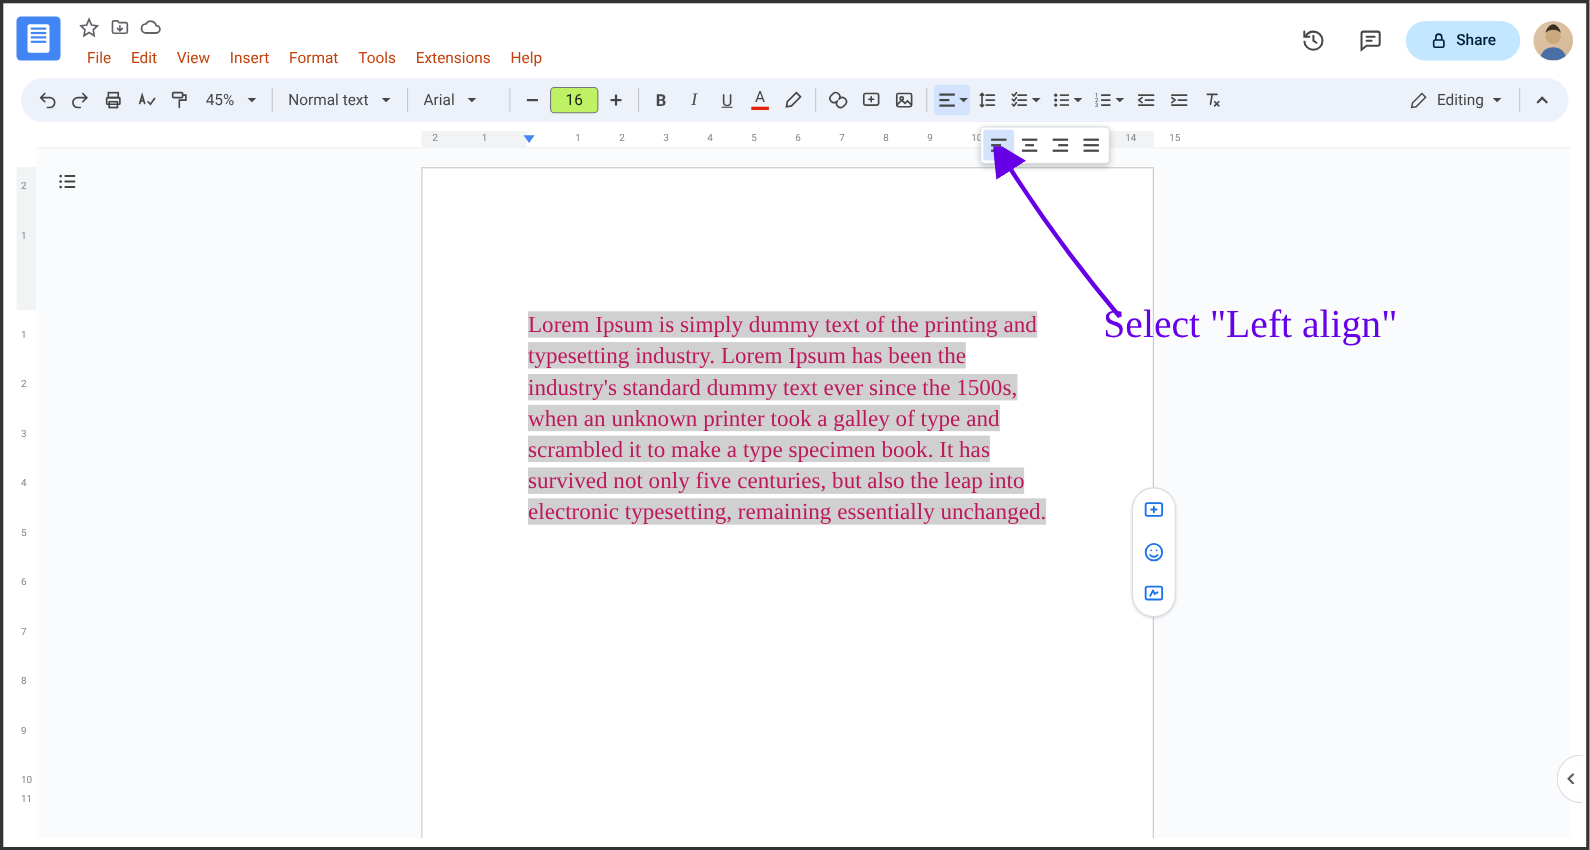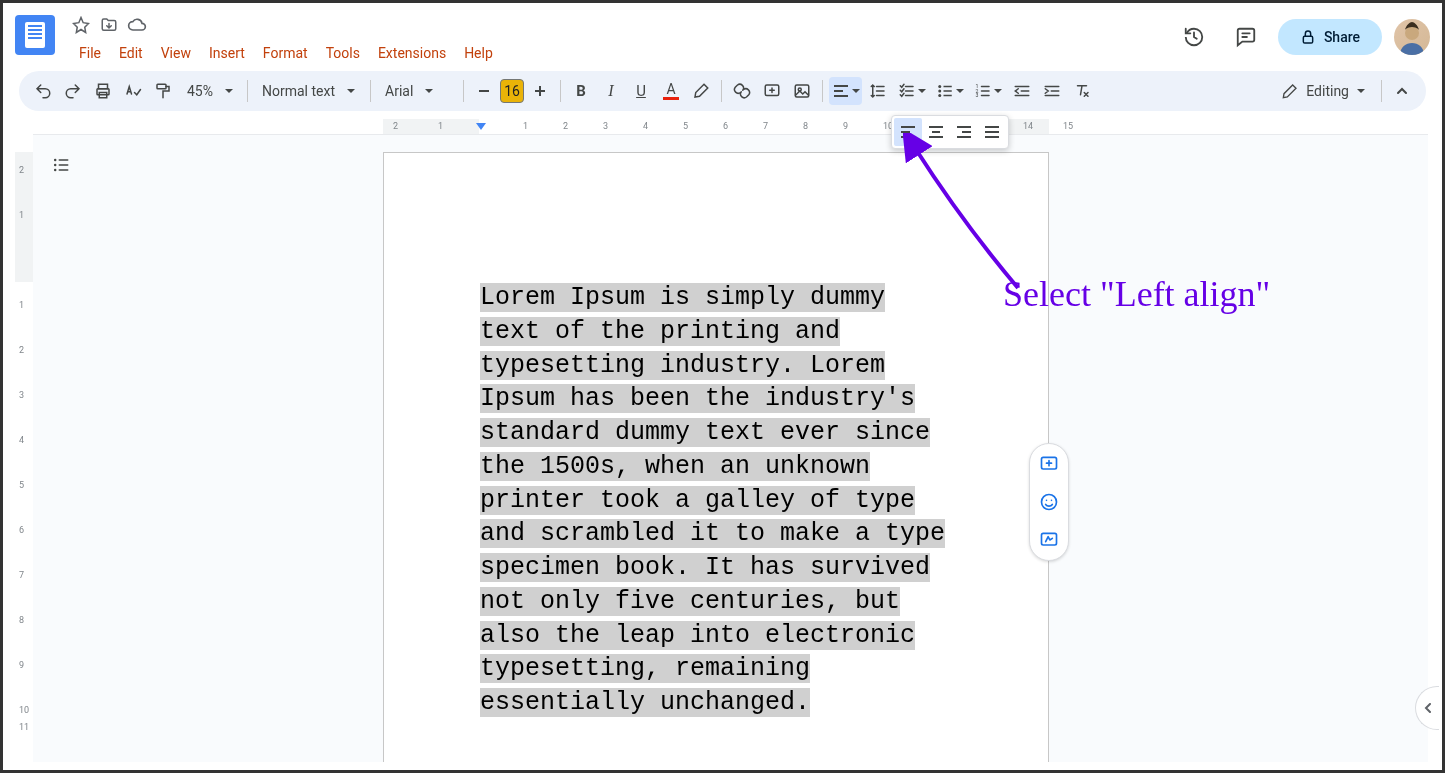--- a/index.html
+++ b/index.html
@@ -136,27 +136,27 @@
   cursor: pointer;
   gap: 12px;
   border-radius: 4px;
 }
 .tb-sep {
   width: 1px; height: 22px;
   background: #c7c7c7;
   margin: 0 4px;
 }
 .font-size-box {
-  width: 24px; height: 24px;
+  width: 44px; height: 24px;
   border: 1px solid #747775;
   border-radius: 4px;
   text-align: center;
   font-size: 14px;
   display: flex; align-items: center; justify-content: center;
-  background: #eab308;
+  background: #bef264;
 }
 .chevron-down {
   width: 0; height: 0;
   border-left: 4px solid transparent;
   border-right: 4px solid transparent;
   border-top: 4px solid #444746;
 }
 .editing-btn {
   margin-left: auto;
   display: flex; align-items: center; gap: 8px;
@@ -251,24 +251,24 @@
   position: absolute;
   top: 17px;
   left: 350px;
   width: 666px;
   height: 900px;
   background: #fff;
   border: 1px solid #c7c7c7;
   padding: 128px 96px;
 }
 .doc-text {
-  font-family: Liberation Mono, monospace;
-  font-size: 25px;
+  font-family: Liberation Serif, serif;
+  font-size: 21px;
   line-height: 1.35;
-  color: #000000;
+  color: #be185d;
 }
 .sel {
   background: #d0d0d0;
 }
 
 .side-tools {
   position: absolute;
   top: 440px;
   left: 1026px;
   width: 40px;

